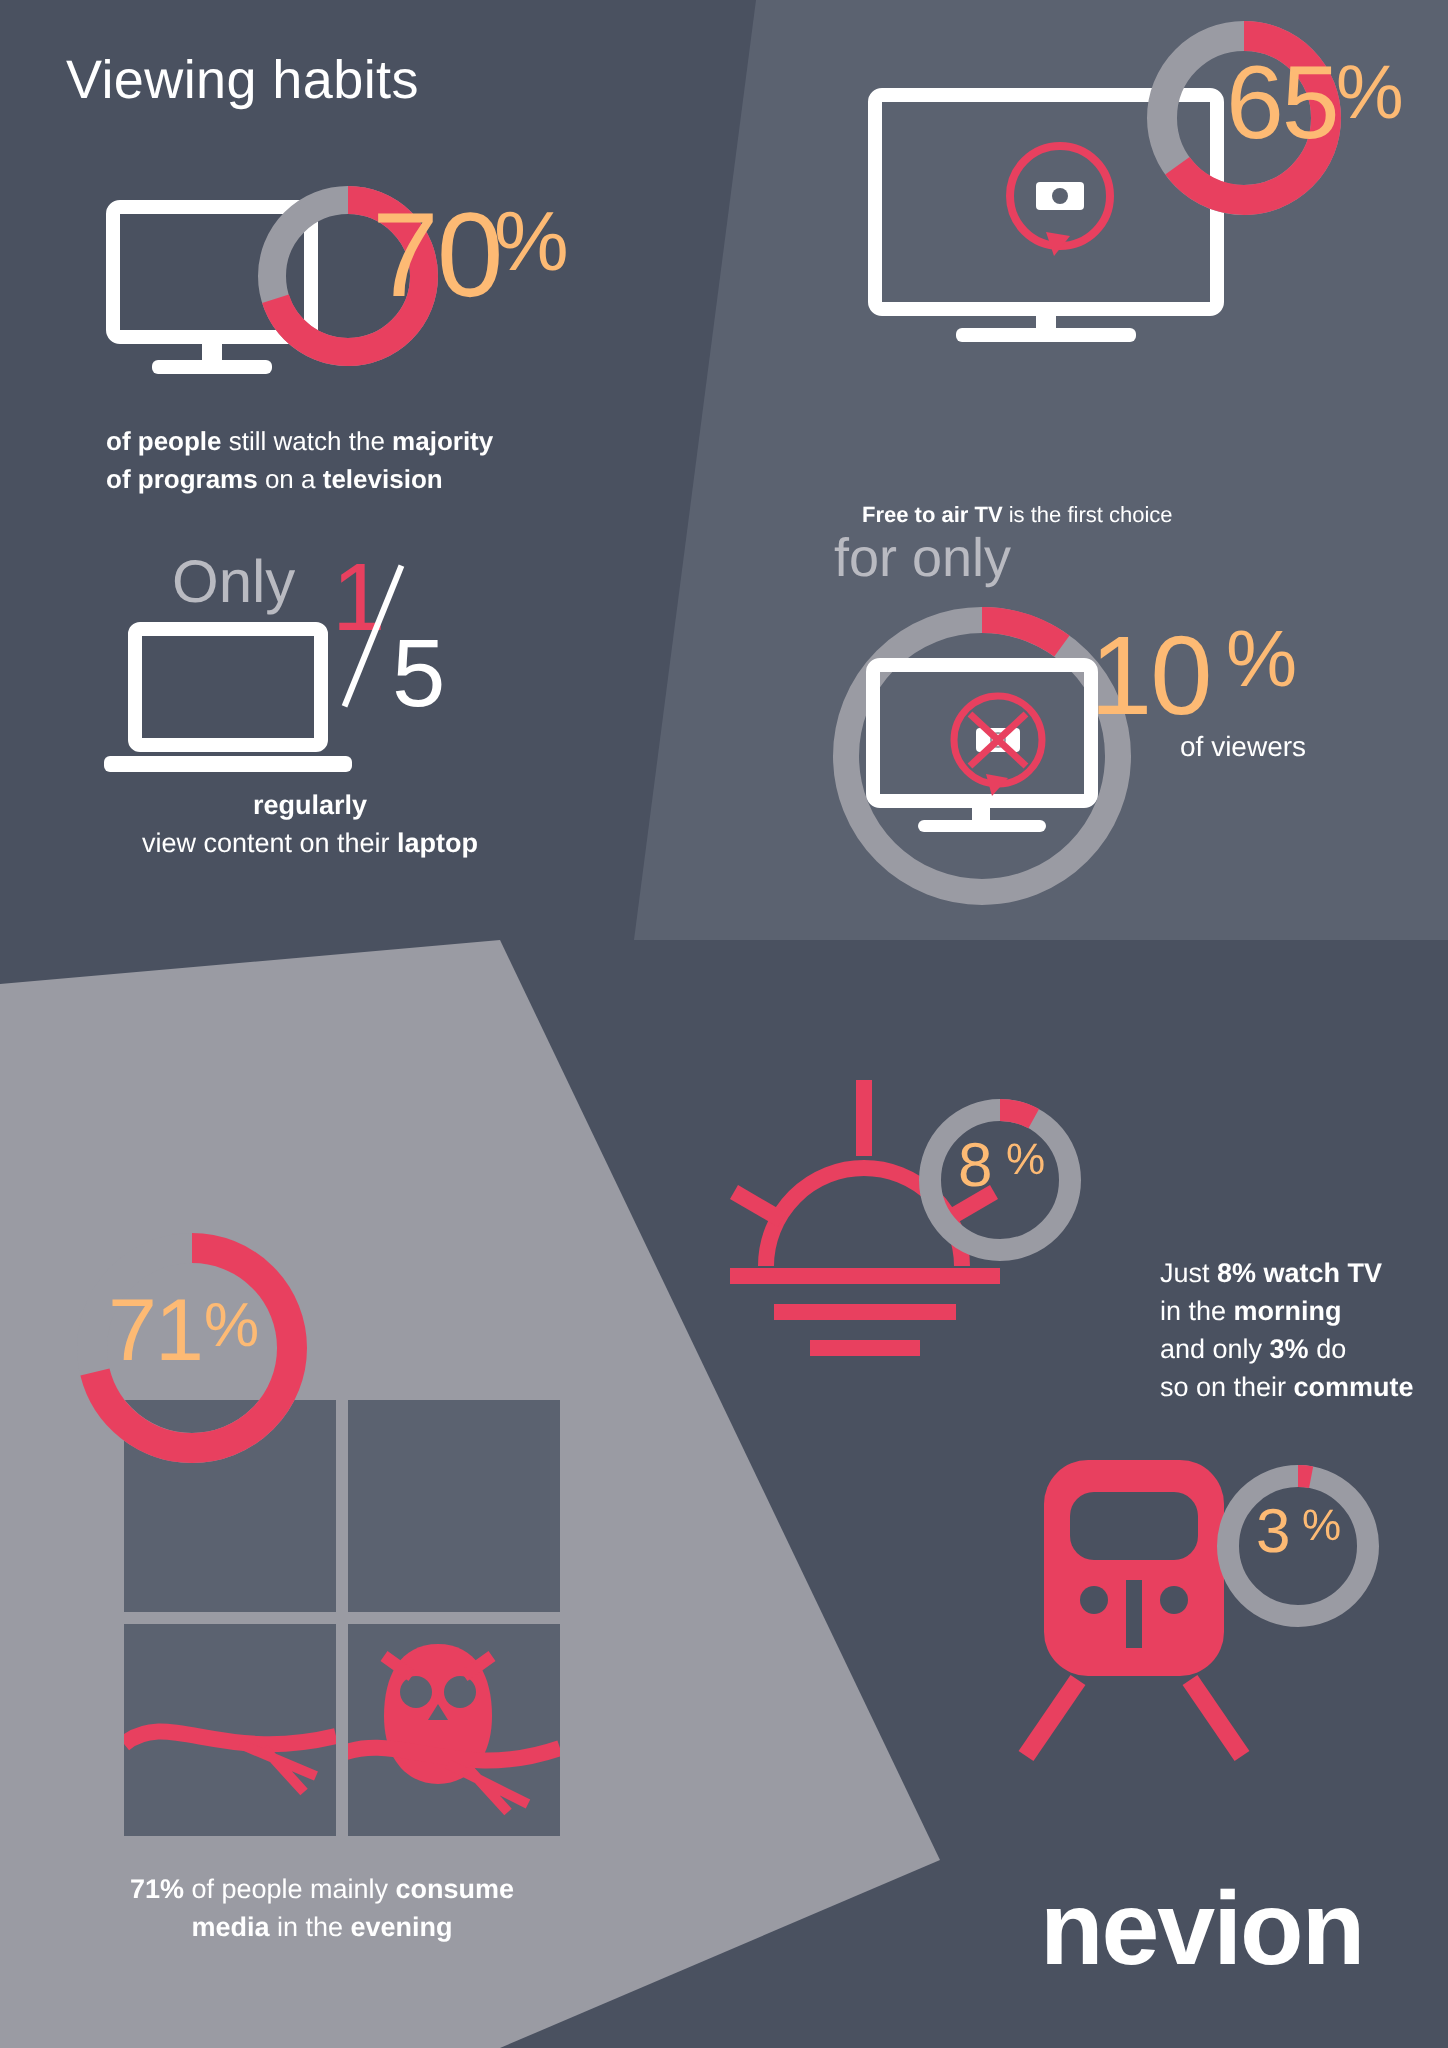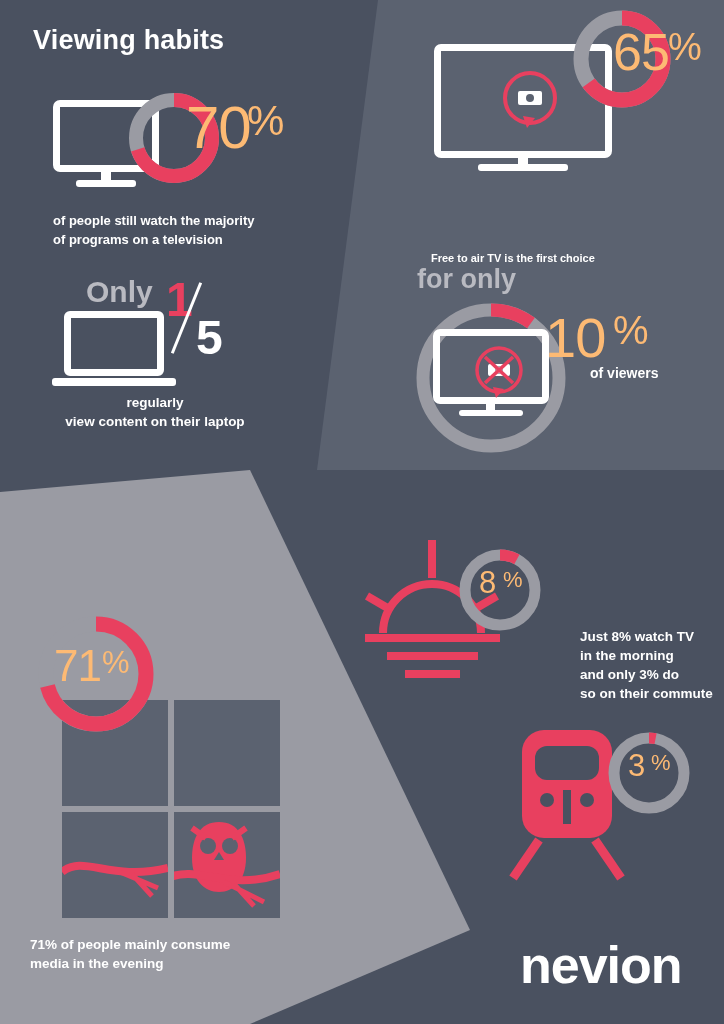--- a/index.html
+++ b/index.html
@@ -25,21 +25,21 @@
     clip-path: polygon(378px 0px, 724px 0px, 724px 470px, 317px 470px);
   }
   #bg-bottom-left {
     top: 470px; left: 0; width: 470px; height: 554px;
     background: #9a9ba3;
     clip-path: polygon(0px 22px, 250px 0px, 470px 460px, 250px 554px, 0px 554px);
   }
 
   
   .txt { position: absolute; color: #ffffff; }
-  .light { font-weight: 700; }
+  .light { font-weight: 400; }
   .bold { font-weight: 700; }
   .pink { color: #e8405f; }
   .grey-txt { color: #b9bac1; }
 
   
   .ring { position: absolute; border-radius: 50%; }
 
   
   .bignum { position: absolute; color: #fdba74; font-weight: 300; letter-spacing: -1px; }
 
@@ -223,20 +223,20 @@
     </div>
   </div>
 
   <svg class="ring" style="left:33px; top:611px;" width="126" height="126" viewBox="0 0 126 126">
     <circle cx="63" cy="63" r="50" fill="none" stroke="#9a9ba3" stroke-width="15"></circle>
     <circle cx="63" cy="63" r="50" fill="none" stroke="#e8405f" stroke-width="15" stroke-dasharray="223.1 91.1" transform="rotate(-90 63 63)"></circle>
   </svg>
   <div class="bignum" style="left:54px; top:641px; font-size:44px;">71</div>
   <div class="bignum" style="left:102px; top:645px; font-size:31px;">%</div>
 
-  <div class="txt" style="left:30px; top:935px; width:262px; font-size:13.5px; line-height:19px; text-align:left;">
+  <div class="txt" style="left:30px; top:935px; width:262px; font-size:13.5px; line-height:19px; text-align:center;">
     <span class="bold">71%</span><span class="light"> of people mainly </span><span class="bold">consume</span><br>
     <span class="bold">media</span><span class="light"> in the </span><span class="bold">evening</span>
   </div>
 
   <div class="nevion" style="left:520px; top:935px;">nevion</div>
 
 </div>
 
 </body></html>

